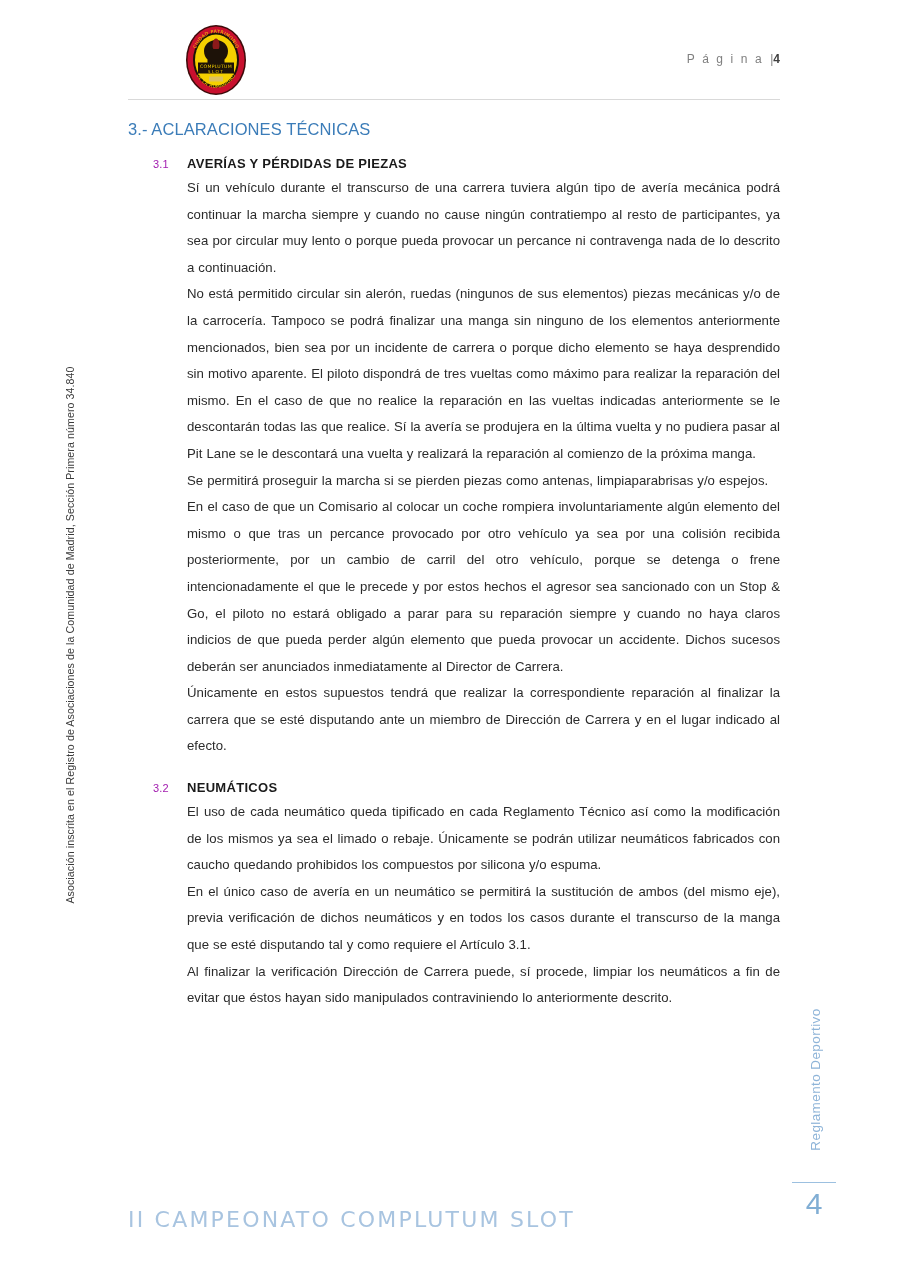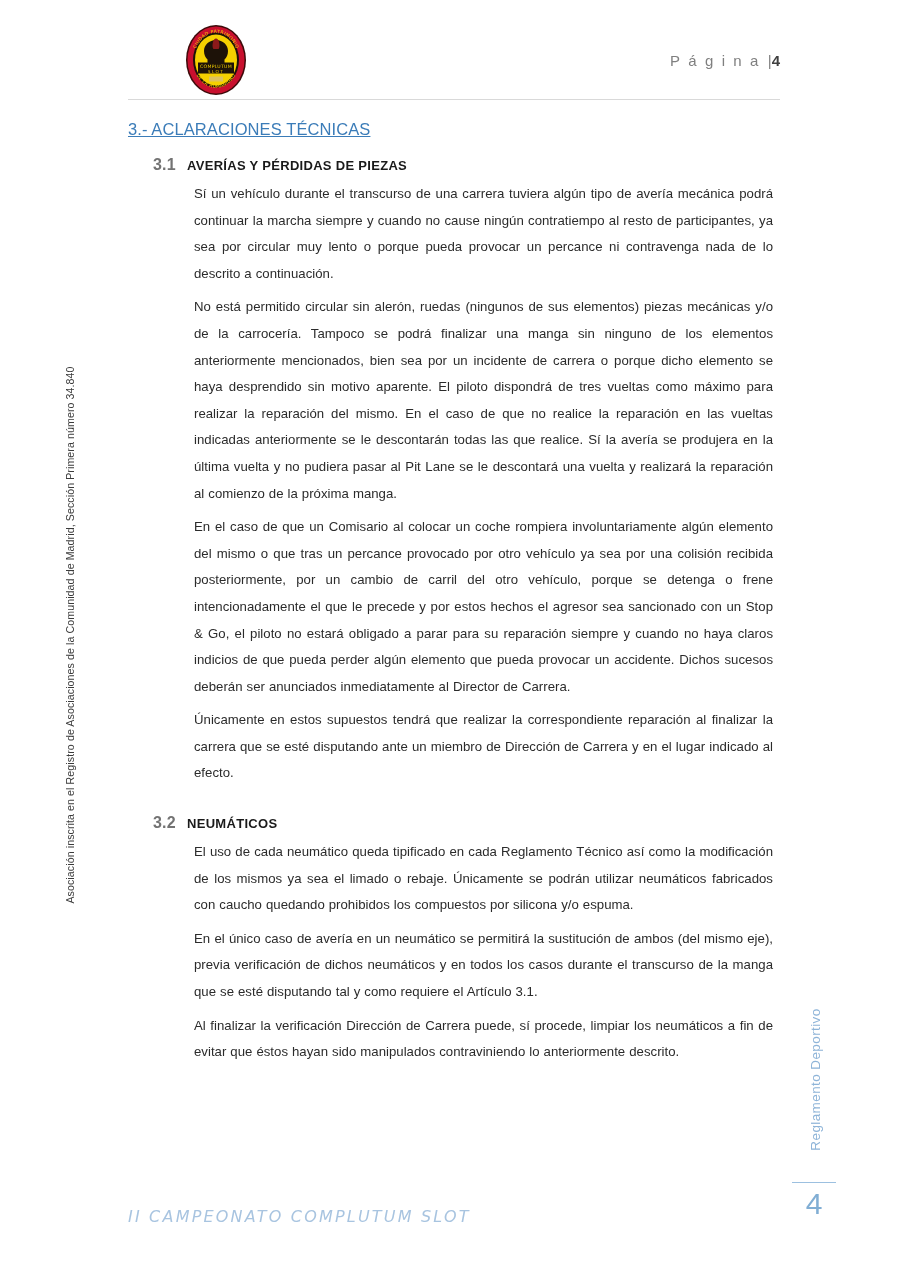--- a/index.html
+++ b/index.html
@@ -40,21 +40,21 @@
   }
   .logo-badge {
     position: relative;
     width: 62px;
     height: 72px;
   }
   .page-label {
     position: absolute;
     right: 0;
     top: 30px;
-    font-size: 15px;
+    font-size: 12px;
     color: #7f7f7f;
     letter-spacing: 2.1px;
     font-family: "Liberation Sans", sans-serif;
     white-space: nowrap;
   }
   .page-label .bar {
     letter-spacing: 0;
     padding-left: 1px;
   }
   .page-label .num {
@@ -124,75 +124,73 @@
     font-size: 30px;
     color: #81aed4;
     line-height: 36px;
   }
 
   
   .footer-title {
     position: absolute;
     left: 128px;
     top: 1207px;
-    font-size: 16px;
+    font-size: 22px;
     color: #a8c4e0;
     letter-spacing: 2.2px;
     white-space: nowrap;
     font-family: "DejaVu Sans", sans-serif;
     font-stretch: normal;
-    font-style: italic;
   }
 
   
   .content {
     position: absolute;
     left: 128px;
     top: 118px;
     width: 652px;
   }
   .h-section {
     font-size: 16.5px;
     color: #3b7cb8;
     font-weight: normal;
     letter-spacing: 0.1px;
     margin: 0 0 16px 0;
     line-height: 22px;
-    text-decoration: underline;
   }
   .sub-block {
     margin: 0 0 0 0;
   }
   .sub-head {
     display: flex;
     align-items: baseline;
     margin: 0 0 4px 0;
     padding-left: 25px;
   }
   .sub-num {
-    font-size: 16px;
-    font-weight: bold;
-    color: #737373;
+    font-size: 11px;
+    font-weight: normal;
+    color: #a21caf;
     width: 34px;
     flex: 0 0 34px;
     letter-spacing: 0.2px;
   }
   .sub-title {
     font-size: 13px;
     font-weight: bold;
     color: #1a1a1a;
     text-underline-offset: 3px;
     letter-spacing: 0.3px;
   }
   .para {
     font-size: 13.2px;
     line-height: 26.6px;
     text-align: justify;
     text-justify: inter-word;
-    margin: 7px;
+    margin: 0;
     padding-left: 59px;
     color: #2b2b2b;
     letter-spacing: 0.02px;
     word-spacing: 0.3px;
   }
   .gap-md { height: 20px; }
 </style>
 </head>
 <body>
 
@@ -249,20 +247,21 @@
 
     <h1 class="h-section">3.- ACLARACIONES TÉCNICAS</h1>
 
     <div class="sub-block">
       <div class="sub-head">
         <span class="sub-num">3.1</span>
         <span class="sub-title">AVERÍAS Y PÉRDIDAS DE PIEZAS</span>
       </div>
       <p class="para">Sí un vehículo durante el transcurso de una carrera tuviera algún tipo de avería mecánica podrá continuar la marcha siempre y cuando no cause ningún contratiempo al resto de participantes, ya sea por circular muy lento o porque pueda provocar un percance ni contravenga nada de lo descrito a continuación.</p>
       <p class="para">No está permitido circular sin alerón, ruedas (ningunos de sus elementos) piezas mecánicas y/o de la carrocería. Tampoco se podrá finalizar una manga sin ninguno de los elementos anteriormente mencionados, bien sea por un incidente de carrera o porque dicho elemento se haya desprendido sin motivo aparente. El piloto dispondrá de tres vueltas como máximo para realizar la reparación del mismo. En el caso de que no realice la reparación en las vueltas indicadas anteriormente se le descontarán todas las que realice. Sí la avería se produjera en la última vuelta y no pudiera pasar al Pit Lane se le descontará una vuelta y realizará la reparación al comienzo de la próxima manga.</p>
+      <p class="para">Se permitirá proseguir la marcha si se pierden piezas como antenas, limpiaparabrisas y/o espejos.</p>
       <p class="para">En el caso de que un Comisario al colocar un coche rompiera involuntariamente algún elemento del mismo o que tras un percance provocado por otro vehículo ya sea por una colisión recibida posteriormente, por un cambio de carril del otro vehículo, porque se detenga o frene intencionadamente el que le precede y por estos hechos el agresor sea sancionado con un Stop &amp; Go, el piloto no estará obligado a parar para su reparación siempre y cuando no haya claros indicios de que pueda perder algún elemento que pueda provocar un accidente. Dichos sucesos deberán ser anunciados inmediatamente al Director de Carrera.</p>
       <p class="para">Únicamente en estos supuestos tendrá que realizar la correspondiente reparación al finalizar la carrera que se esté disputando ante un miembro de Dirección de Carrera y en el lugar indicado al efecto.</p>
     </div>
 
     <div class="gap-md"></div>
 
     <div class="sub-block">
       <div class="sub-head">
         <span class="sub-num">3.2</span>
         <span class="sub-title">NEUMÁTICOS</span>

